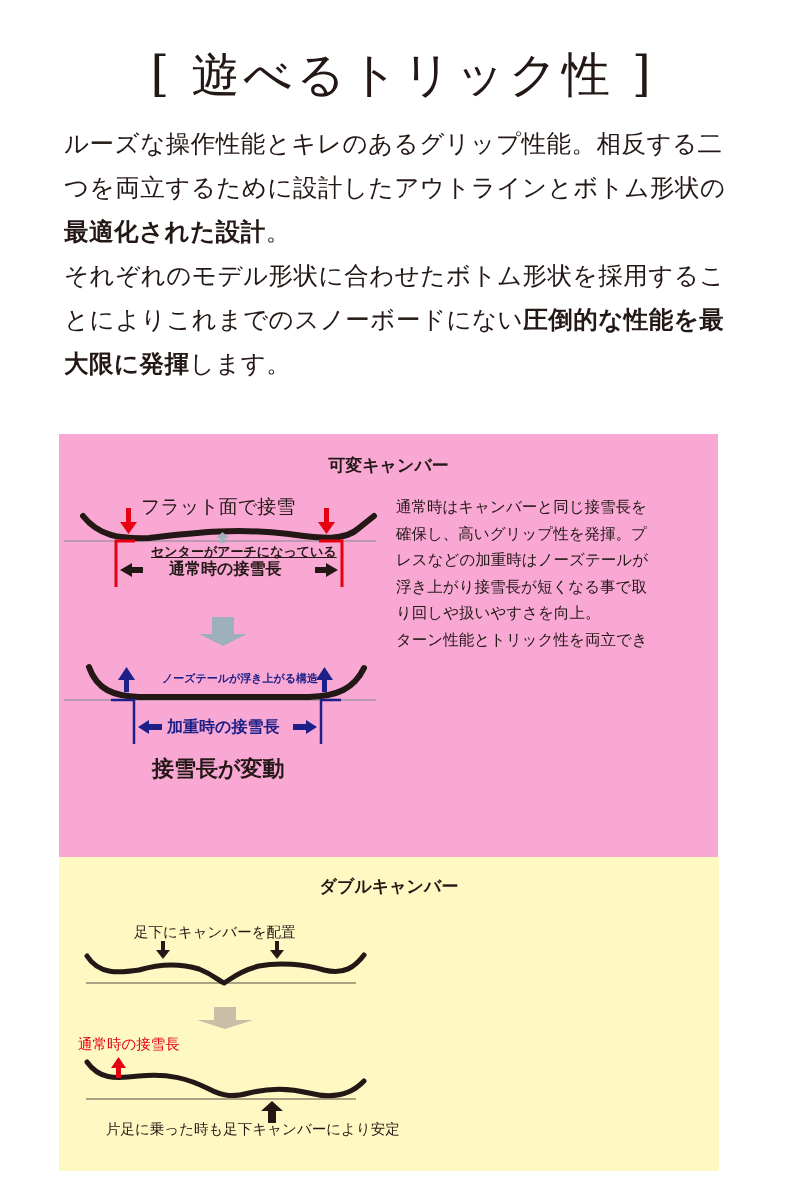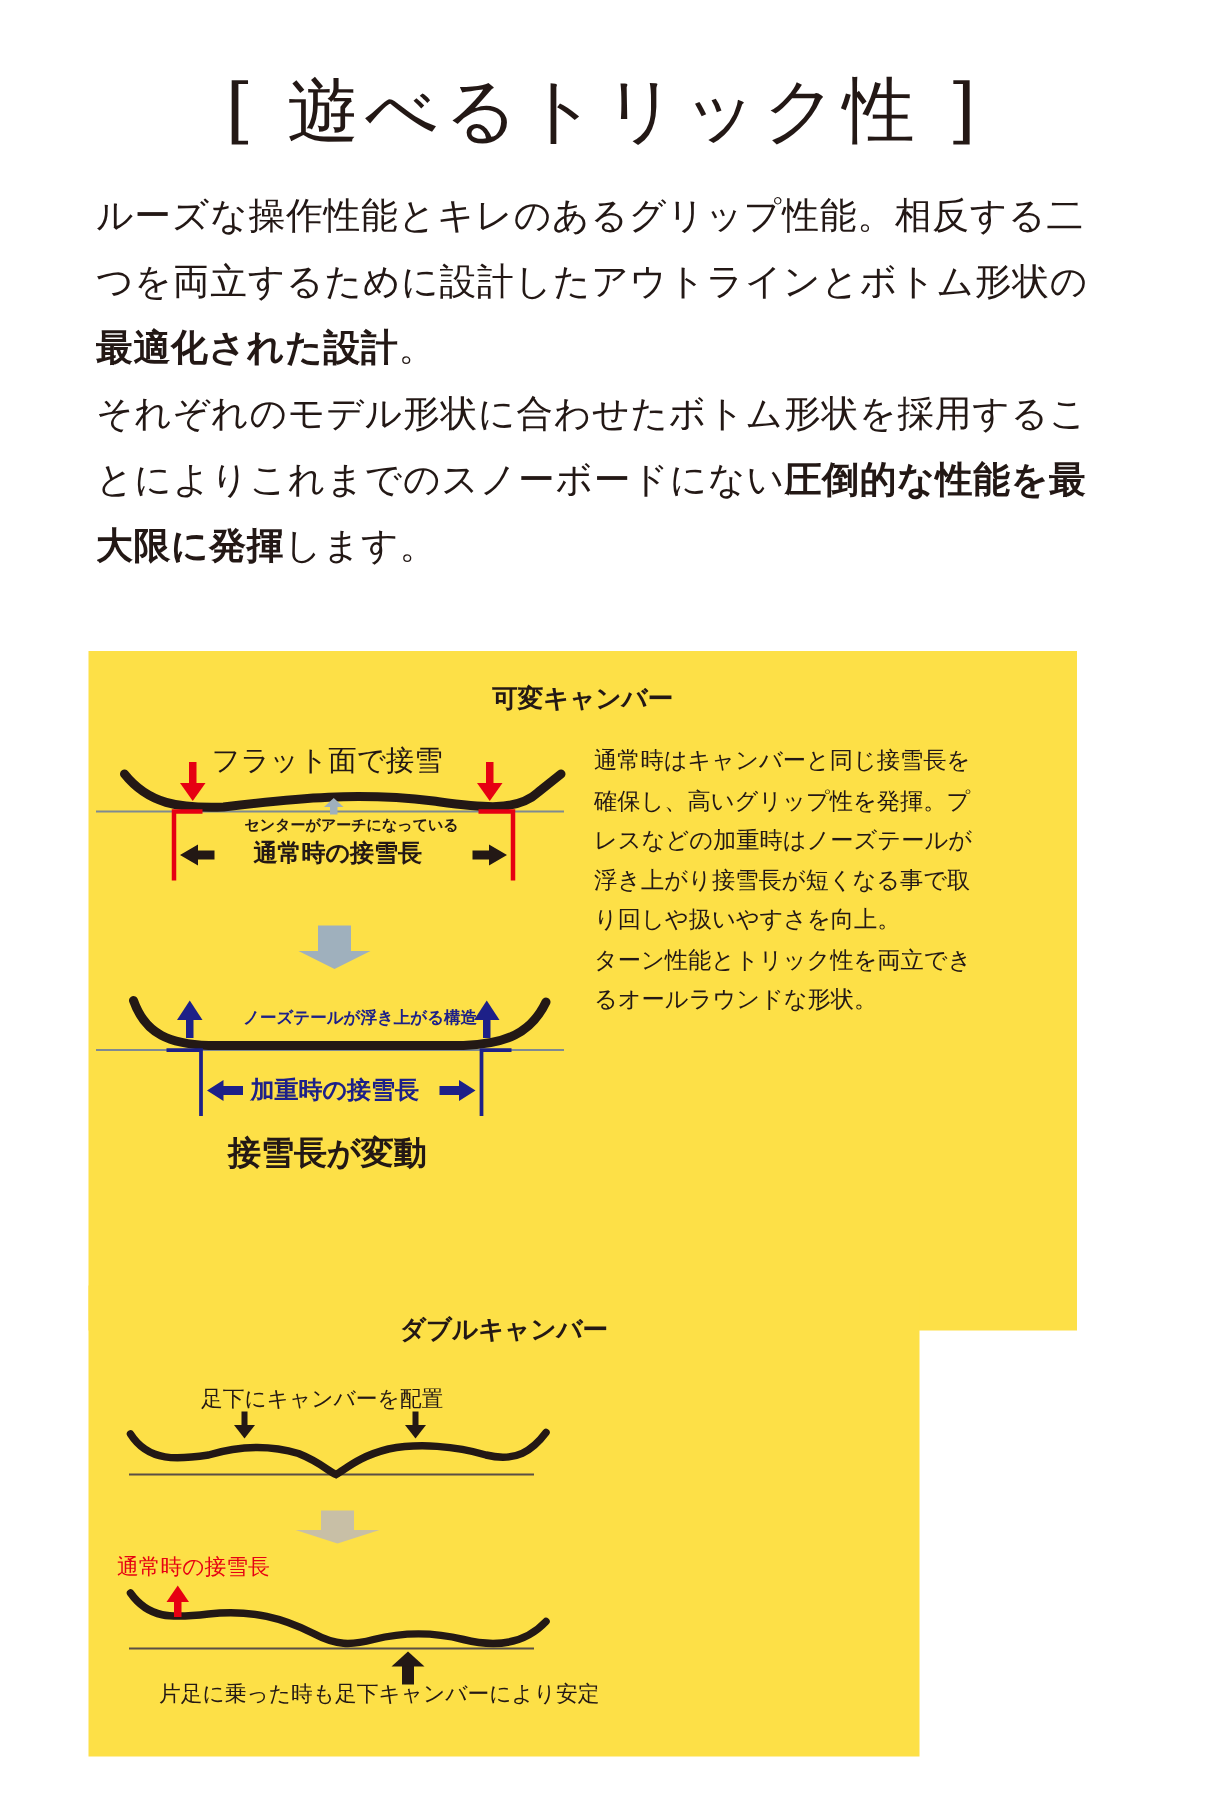--- a/index.html
+++ b/index.html
@@ -14,22 +14,22 @@
   .title .bracket { font-weight: 300; margin: 0 18px; }
 
   .intro {
     position: absolute; left: 64px; top: 122px; width: 680px;
     font-size: 24.5px; line-height: 44px; color: #231815; letter-spacing: 0.5px;
   }
   .intro p { margin: 0; }
   .intro b { font-weight: bold; }
 
   .panel { position: absolute; }
-  .panel-blue { left: 59px; top: 434px; width: 659px; height: 453px; background: #fde047; }
-  .panel-cream { left: 59px; top: 857px; width: 554px; height: 314px; background: #fde047; }
+  .panel-blue { left: 59px; top: 434px; width: 659px; height: 453px; background: #f9a8d4; }
+  .panel-cream { left: 59px; top: 857px; width: 660px; height: 314px; background: #fef9c3; }
 
   .panel-title {
     position: absolute; left: 0; width: 100%; text-align: center;
     font-size: 17px; font-weight: bold; color: #231815;
   }
 
   .desc {
     position: absolute; font-size: 15.5px; line-height: 26.5px; color: #231815; font-weight: 500;
   }
   .desc p { margin: 0; }
@@ -99,34 +99,33 @@
       <polyline points="282,266 262,266 262,310"></polyline>
     </g>
 
     <g fill="#1d2088">
       <polygon points="79,293 90,286 90,290 103,290 103,296 90,296 90,300"></polygon>
       <polygon points="258,293 247,286 247,290 234,290 234,296 247,296 247,300"></polygon>
     </g>
   </svg>
 
   <div class="lbl" style="left:82px; top:60px; font-size:19px; font-weight:normal; color:#231815;">フラット面で接雪</div>
-  <div class="lbl" style="left:104px; top:109px; font-size:10px; color:#231815;">センターがアーチになっている</div>
+  <div class="lbl" style="left:92px; top:109px; font-size:13px; color:#231815;text-decoration:underline;">センターがアーチになっている</div>
   <div class="lbl" style="left:110px; top:125px; font-size:16px; color:#231815;">通常時の接雪長</div>
   <div class="lbl" style="left:103px; top:237px; font-size:11px; color:#1d2088;">ノーズテールが浮き上がる構造</div>
   <div class="lbl" style="left:108px; top:283px; font-size:16px; color:#1d2088;">加重時の接雪長</div>
   <div class="lbl" style="left:93px; top:320px; font-size:22px; color:#231815;">接雪長が変動</div>
 
   <div class="desc" style="left:337px; top:60px; width:310px;">
     <p>通常時はキャンバーと同じ接雪長を</p>
     <p>確保し、高いグリップ性を発揮。プ</p>
     <p>レスなどの加重時はノーズテールが</p>
     <p>浮き上がり接雪長が短くなる事で取</p>
     <p>り回しや扱いやすさを向上。</p>
     <p>ターン性能とトリック性を両立でき</p>
-    <p>るオールラウンドな形状。</p>
   </div>
 </div>
 
 <div class="panel panel-cream sans">
   <div class="panel-title" style="top:18px;">ダブルキャンバー</div>
 
   <svg class="diagram" width="380" height="314" viewBox="0 0 380 314">
 
     <line x1="27" y1="126" x2="297" y2="126" stroke="#5a4f45" stroke-width="1.2"></line>
     <path d="M28,99 C40,118 60,116 80,113 C100,107 120,106 140,112 C155,118 160,124 165,126 C172,122 180,114 200,109 C220,105 245,107 265,113 C285,118 296,110 305,98" fill="none" stroke="#231815" stroke-width="5" stroke-linecap="round"></path>

